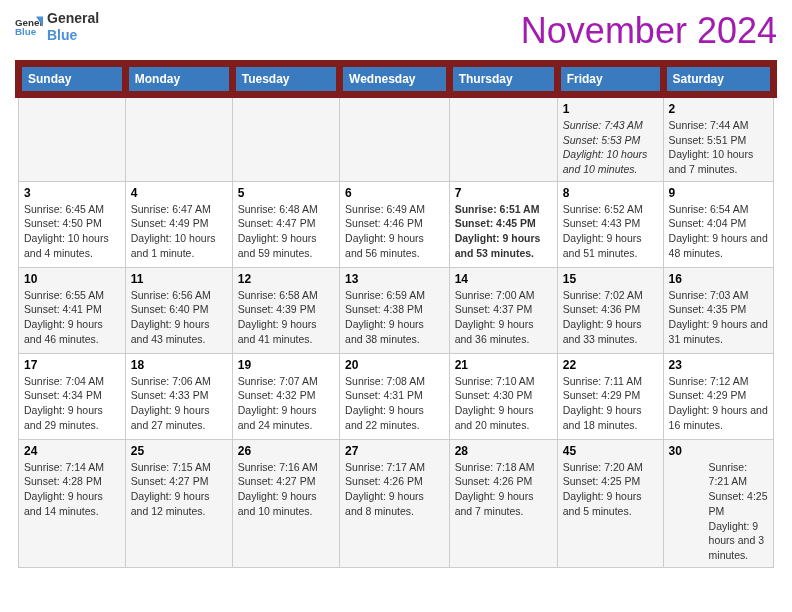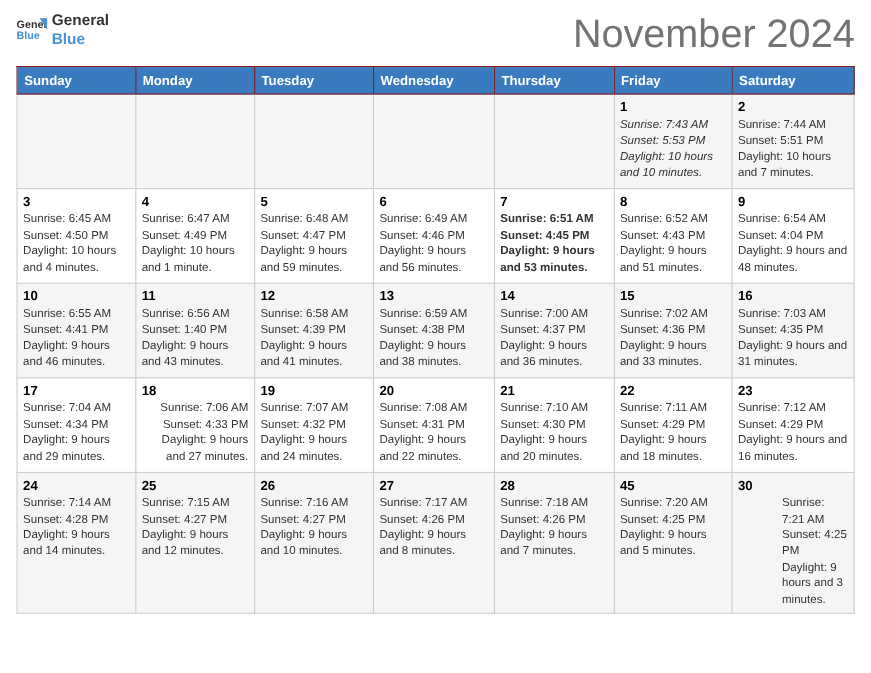--- a/index.html
+++ b/index.html
@@ -6,33 +6,33 @@
     body { font-family: Arial, sans-serif; background: #fff; width: 792px; height: 612px; overflow: hidden; }
     
     .container { width: 792px; padding: 10px 15px; }
     
     .header { display: flex; align-items: flex-start; justify-content: space-between; margin-bottom: 8px; }
     
     .logo { display: flex; align-items: center; }
     .logo-icon { width: 28px; height: 28px; margin-right: 4px; }
     
     .title-block { text-align: right; }
-    .month-title { font-size: 36px; color: #737373; font-weight: normal; }
+    .month-title { font-size: 36px; color: #a21caf; font-weight: normal; }
     .location { font-size: 16px; color: #555; }
     
     table { width: 100%; border-collapse: collapse; font-size: 11px; }
     
     thead th {
       background-color: #3a7abf;
       color: white;
       text-align: left;
       padding: 5px 6px;
       font-size: 12px;
       font-weight: bold;
-      border: 1px solid #7f1d1d;
+      border: 7px solid #7f1d1d;
     }
     
     tbody td {
       border: 1px solid #ccc;
       vertical-align: top;
       padding: 4px 5px;
       width: 113px;
       min-height: 80px;
       height: 86px;
     }
@@ -149,21 +149,21 @@
         <tr>
           <td>
             <span class="day-num">10</span>
             <div class="day-info" style="white-space: pre-line;">Sunrise: 6:55 AM
 Sunset: 4:41 PM
 Daylight: 9 hours and 46 minutes.</div>
           </td>
           <td>
             <span class="day-num">11</span>
             <div class="day-info" style="white-space: pre-line;">Sunrise: 6:56 AM
-Sunset: 1:40 PM
+Sunset: 6:40 PM
 Daylight: 9 hours and 43 minutes.</div>
           </td>
           <td>
             <span class="day-num">12</span>
             <div class="day-info" style="white-space: pre-line;">Sunrise: 6:58 AM
 Sunset: 4:39 PM
 Daylight: 9 hours and 41 minutes.</div>
           </td>
           <td>
             <span class="day-num">13</span>
@@ -192,21 +192,21 @@
         </tr>
         <tr>
           <td>
             <span class="day-num">17</span>
             <div class="day-info" style="white-space: pre-line;">Sunrise: 7:04 AM
 Sunset: 4:34 PM
 Daylight: 9 hours and 29 minutes.</div>
           </td>
           <td>
             <span class="day-num">18</span>
-            <div class="day-info" style="white-space: pre-line; text-align: right;">Sunrise: 7:06 AM
+            <div class="day-info" style="white-space: pre-line;">Sunrise: 7:06 AM
 Sunset: 4:33 PM
 Daylight: 9 hours and 27 minutes.</div>
           </td>
           <td>
             <span class="day-num">19</span>
             <div class="day-info" style="white-space: pre-line;">Sunrise: 7:07 AM
 Sunset: 4:32 PM
 Daylight: 9 hours and 24 minutes.</div>
           </td>
           <td>

